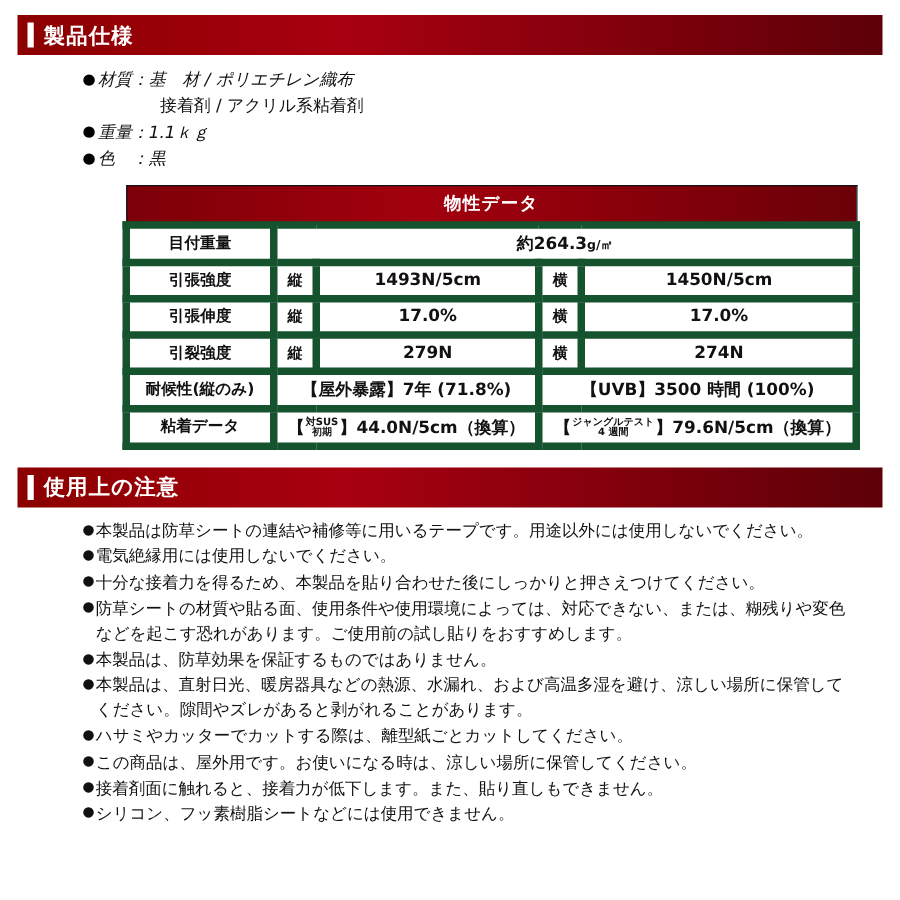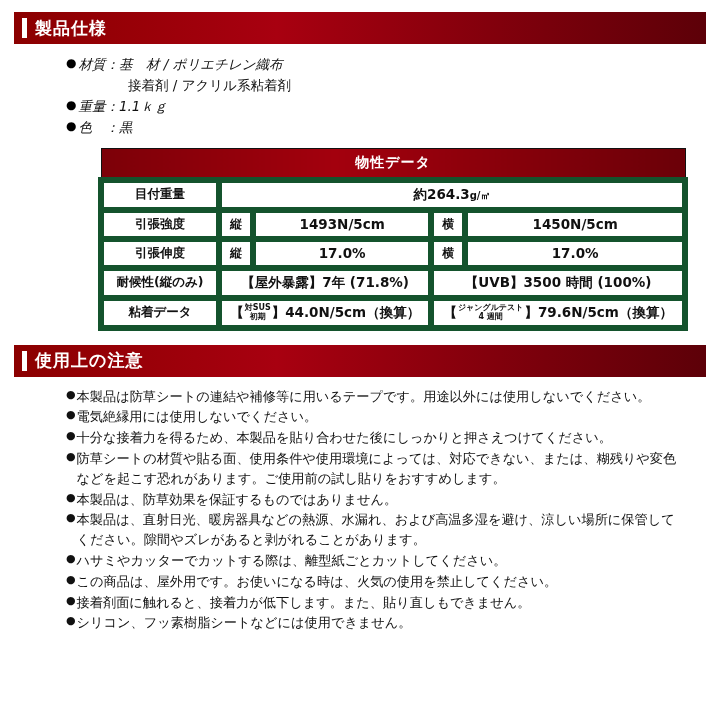--- a/index.html
+++ b/index.html
@@ -188,20 +188,27 @@
           <td class="val">1450N/5cm</td>
         </tr>
         <tr>
           <td class="rowhead">引張伸度</td>
           <td class="dir">縦</td>
           <td class="val">17.0%</td>
           <td class="dir">横</td>
           <td class="val">17.0%</td>
         </tr>
         <tr>
+          <td class="rowhead">引裂強度</td>
+          <td class="dir">縦</td>
+          <td class="val">279N</td>
+          <td class="dir">横</td>
+          <td class="val">274N</td>
+        </tr>
+        <tr>
           <td class="rowhead">耐候性(縦のみ)</td>
           <td class="val" colspan="2">【屋外暴露】7年 (71.8%)</td>
           <td class="val" colspan="2">【UVB】3500 時間 (100%)</td>
         </tr>
         <tr>
           <td class="rowhead">粘着データ</td>
           <td class="val" colspan="2">
             【<span class="sup-box"><span>対SUS</span><span>初期</span></span>】<span>44.0N/5cm（換算）</span>
           </td>
           <td class="val" colspan="2">
@@ -243,21 +250,21 @@
       <div class="caution-item">
         <span class="bullet">●</span>
         <span class="text">本製品は、直射日光、暖房器具などの熱源、水漏れ、および高温多湿を避け、涼しい場所に保管してください。隙間やズレがあると剥がれることがあります。</span>
       </div>
       <div class="caution-item">
         <span class="bullet">●</span>
         <span class="text">ハサミやカッターでカットする際は、離型紙ごとカットしてください。</span>
       </div>
       <div class="caution-item">
         <span class="bullet">●</span>
-        <span class="text">この商品は、屋外用です。お使いになる時は、火気の使用を禁止してください。</span>
+        <span class="text">この商品は、屋外用です。お使いになる時は、涼しい場所に保管してください。</span>
       </div>
       <div class="caution-item">
         <span class="bullet">●</span>
         <span class="text">接着剤面に触れると、接着力が低下します。また、貼り直しもできません。</span>
       </div>
       <div class="caution-item">
         <span class="bullet">●</span>
         <span class="text">シリコン、フッ素樹脂シートなどには使用できません。</span>
       </div>
     </div>

